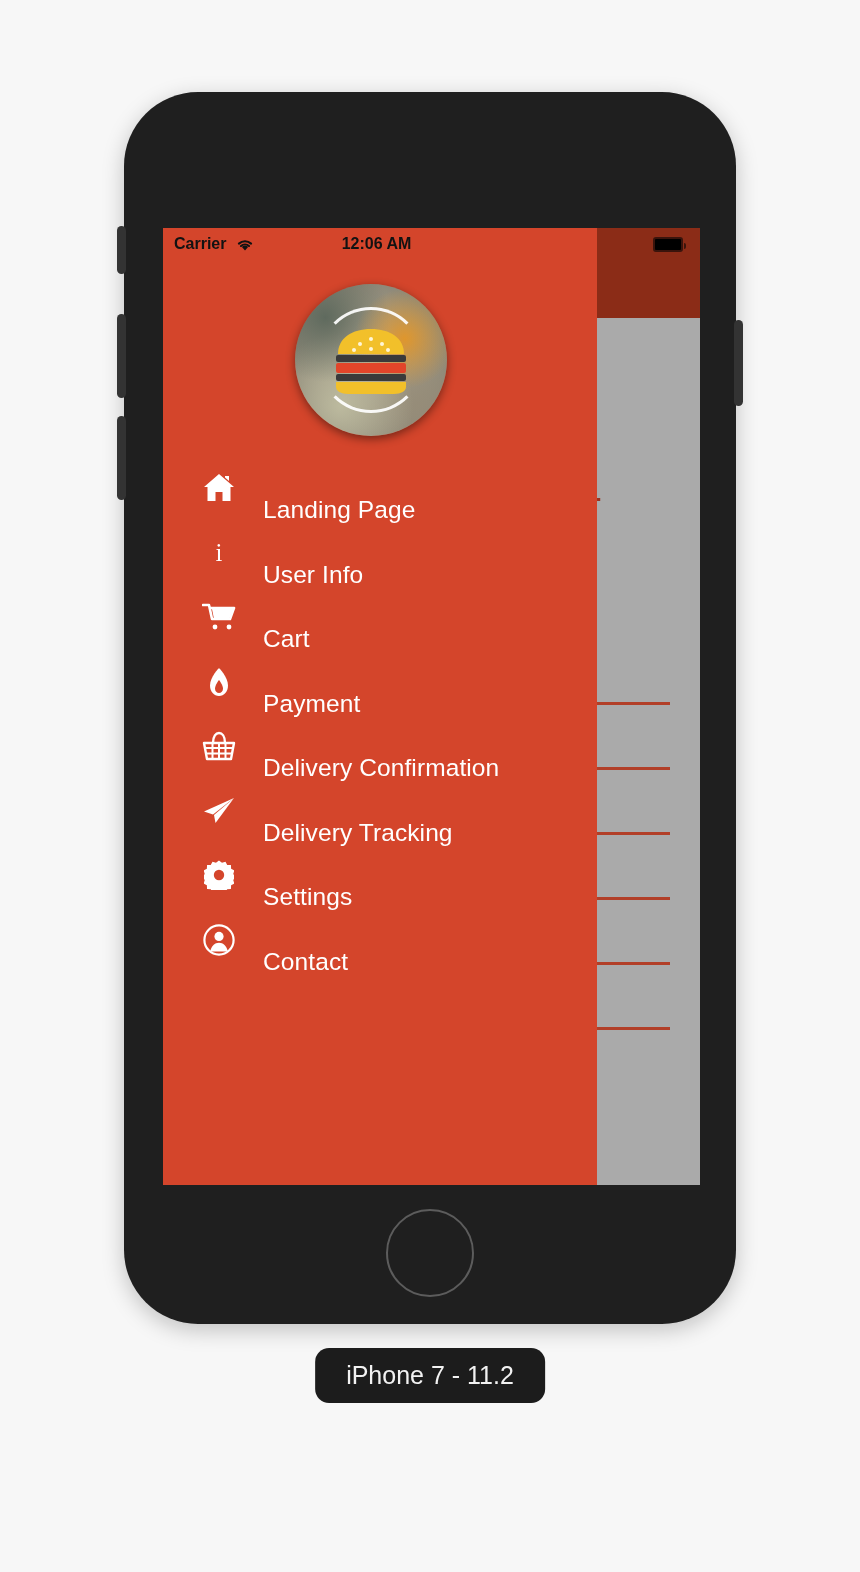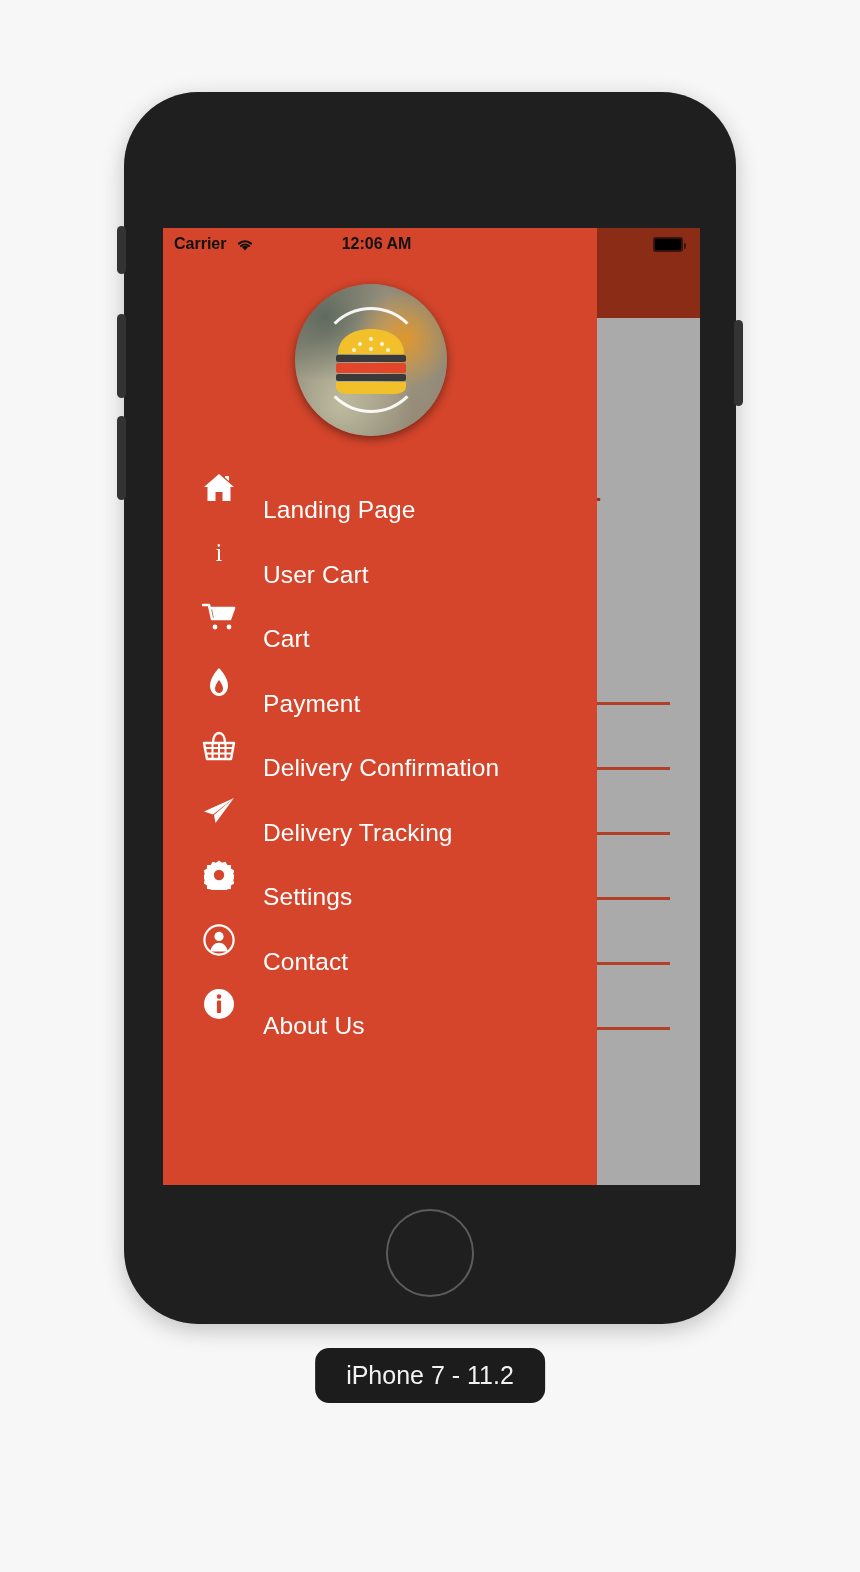--- a/index.html
+++ b/index.html
@@ -229,21 +229,21 @@
               <div class="mi-icon">
                 <svg viewBox="0 0 32 30" width="32" height="30">
                   <path d="M16 1 L31 14 L27.5 14 L27.5 28 L19.5 28 L19.5 19 L12.5 19 L12.5 28 L4.5 28 L4.5 14 L1 14 Z" fill="#fff"></path>
                   <path d="M22 3 h4 v5 l-4 -3.5 Z" fill="#fff"></path>
                 </svg>
               </div>
               <div class="mi-label">Landing Page</div>
             </div>
             <div class="menu-item">
               <div class="mi-icon letter-i">i</div>
-              <div class="mi-label">User Cart</div>
+              <div class="mi-label">User Info</div>
             </div>
             <div class="menu-item">
               <div class="mi-icon">
                 <svg viewBox="0 0 34 28" width="34" height="28">
                   <path d="M1 2 h6 l3 14 h18 l4 -11 H9" stroke="#fff" stroke-width="2.6" fill="none" stroke-linejoin="round" stroke-linecap="round"></path>
                   <path d="M10 6 h21 l-3.4 9 H11.8 Z" fill="#fff"></path>
                   <circle cx="13" cy="24" r="2.4" fill="#fff"></circle>
                   <circle cx="27" cy="24" r="2.4" fill="#fff"></circle>
                 </svg>
               </div>
@@ -290,30 +290,20 @@
             <div class="menu-item">
               <div class="mi-icon">
                 <svg viewBox="0 0 32 32" width="32" height="32">
                   <circle cx="16" cy="16" r="14.6" fill="none" stroke="#fff" stroke-width="2.2"></circle>
                   <circle cx="16" cy="12.4" r="4.6" fill="#fff"></circle>
                   <path d="M7.2 27.5 C8.4 21.6 11.8 18.7 16 18.7 C20.2 18.7 23.6 21.6 24.8 27.5 Z" fill="#fff"></path>
                 </svg>
               </div>
               <div class="mi-label">Contact</div>
             </div>
-            <div class="menu-item">
-              <div class="mi-icon">
-                <svg viewBox="0 0 32 32" width="32" height="32">
-                  <circle cx="16" cy="16" r="15" fill="#fff"></circle>
-                  <circle cx="16" cy="8.6" r="2.3" fill="#d4452b"></circle>
-                  <rect x="13.9" y="12.6" width="4.2" height="12.4" rx="1" fill="#d4452b"></rect>
-                </svg>
-              </div>
-              <div class="mi-label">About Us</div>
-            </div>
           </div>
       </div>
     </div>
 
     <div id="home-btn"></div>
   </div>
 
   <div id="caption">iPhone 7 - 11.2</div>
 </div>
 

